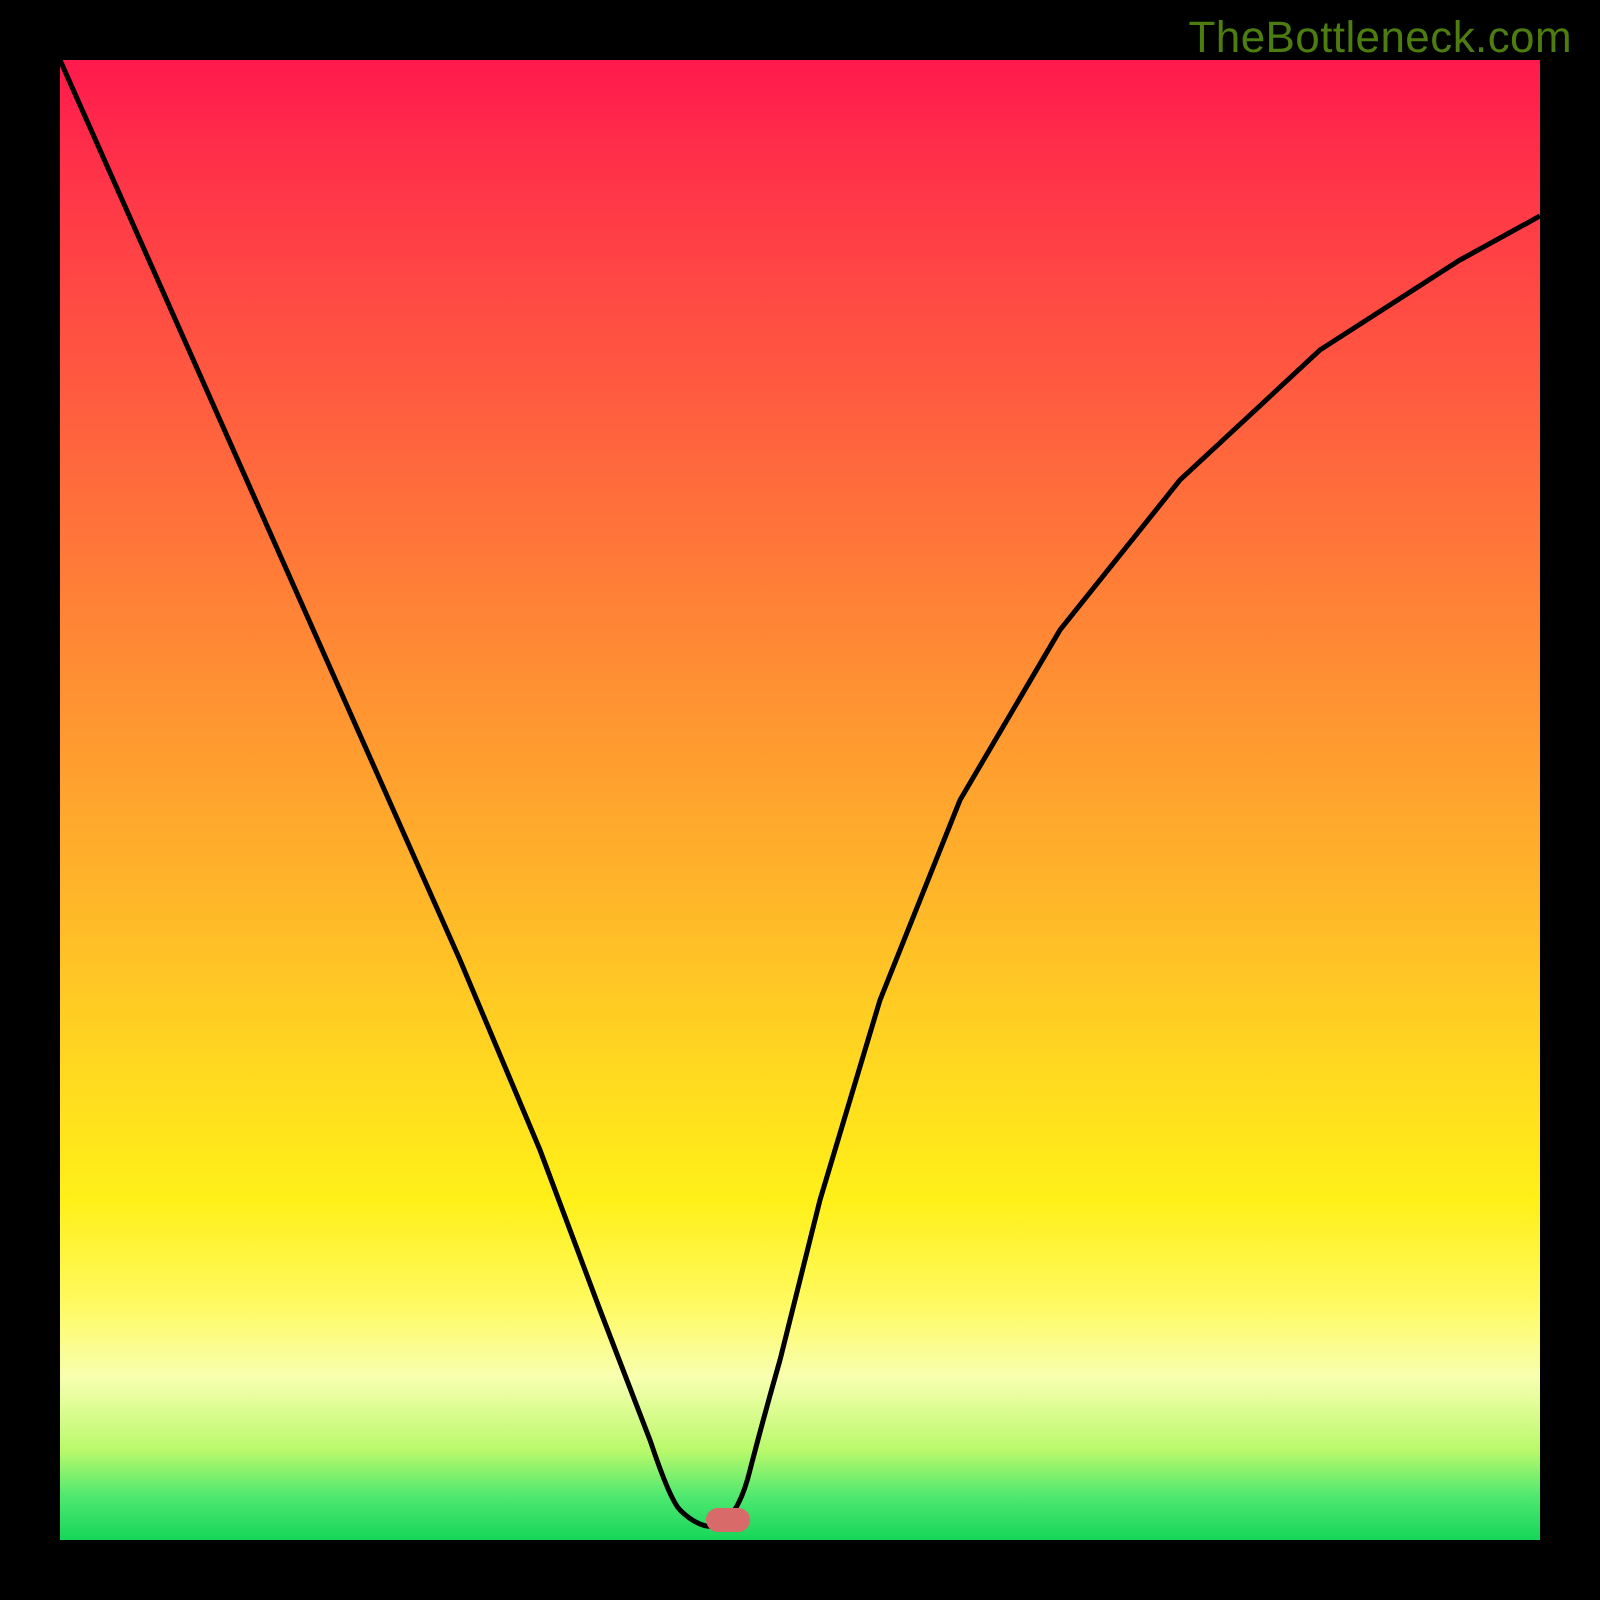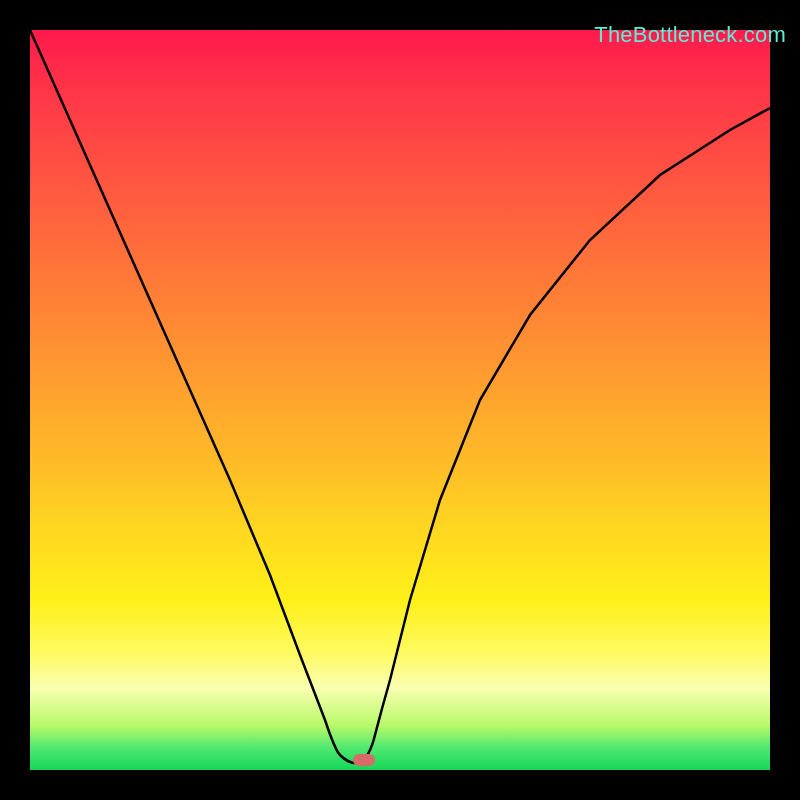--- a/index.html
+++ b/index.html
@@ -56,23 +56,23 @@
   }
   .marker {
     position: absolute;
     width: 22px;
     height: 12px;
     background: #d96a6a;
     border-radius: 6px;
   }
   .watermark {
     position: absolute;
-    top: 22px;
+    top: 6px;
     right: 14px;
-    color: #5eead4;
+    color: #4d7c0f;
     font-size: 22px;
     font-weight: 500;
     letter-spacing: 0.2px;
     user-select: none;
   }
 </style>
 </head>
 <body>
 
 <div class="frame">

